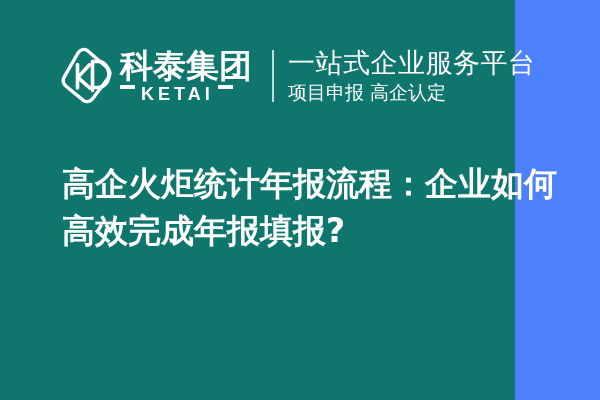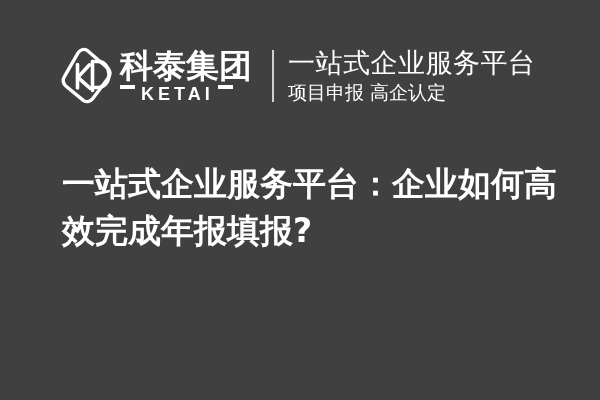--- a/index.html
+++ b/index.html
@@ -9,23 +9,23 @@
   body {
     width: 600px;
     height: 400px;
     overflow: hidden;
     font-family: "Liberation Sans", "DejaVu Sans", sans-serif;
     background: #4d80fb;
   }
 
   #banner {
     position: relative;
-    width: 600px;
+    width: 515px;
     height: 400px;
-    background: #404040;
+    background: #0f766e;
     box-sizing: border-box;
   }
 
   
   #brand-bar {
     position: absolute;
     left: 0;
     top: 40px;
     width: 600px;
     height: 72px;
@@ -173,15 +173,15 @@
 
     <div id="brand-divider"></div>
 
     <div id="tagline-block">
       <div id="tagline-primary">一站式企业服务平台</div>
       <div id="tagline-secondary">项目申报 高企认定</div>
     </div>
 
   </div>
 
-  <div id="headline">一站式企业服务平台：企业如何高效完成年报填报?</div>
+  <div id="headline">高企火炬统计年报流程：企业如何高效完成年报填报?</div>
 
 </div>
 
 </body></html>

